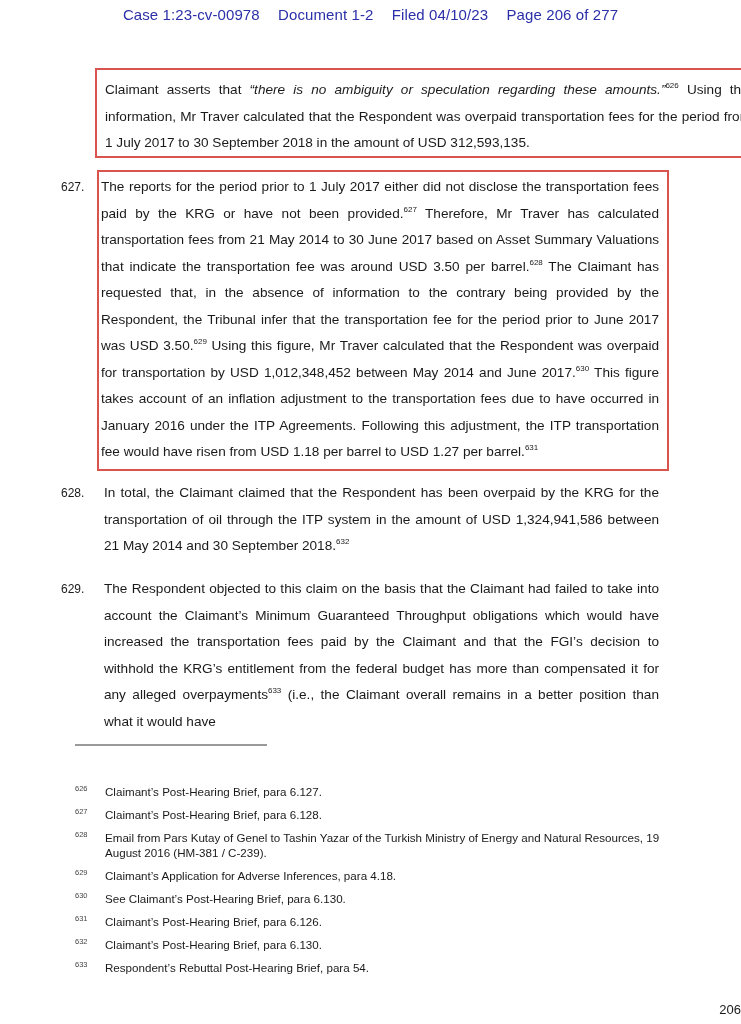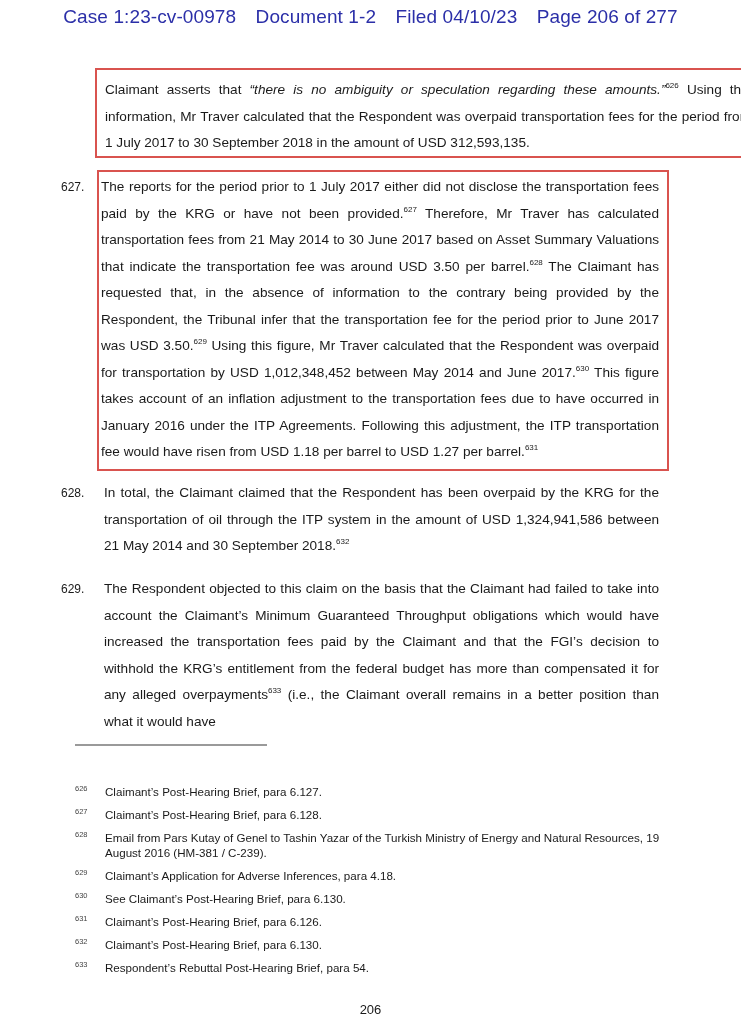--- a/index.html
+++ b/index.html
@@ -1,33 +1,33 @@
 <!DOCTYPE html>
 <html><head>
 <meta charset="utf-8">
 <style>
   html, body { margin: 0; padding: 0; background: #ffffff; }
   body { width: 741px; height: 1024px; position: relative; overflow: hidden;
          font-family: "Liberation Sans", sans-serif; color: #1a1a1a; }
   .header { position: absolute; top: 6px; left: 0; width: 741px; text-align: center;
-            color: #2b2fa8; font-size: 19px; letter-spacing: 0.1px; }
+            color: #2b2fa8; font-size: 15px; letter-spacing: 0.1px; }
   .header span { margin: 0 7px; }
   .para-text { font-size: 13.6px; line-height: 26.5px; text-align: justify; }
   .box { position: absolute; border: 2.5px solid #d9534f; box-sizing: border-box; }
   .box1 { left: 95px; top: 68px; width: 666px; height: 90px; padding: 7px 8px 11px 8px; }
   .box2 { left: 97px; top: 170px; width: 572px; height: 301px; padding: 2px 8px 0 2px; }
   .pnum { position: absolute; font-size: 12px; line-height: 26.5px; }
   .para { position: absolute; }
   sup { font-size: 8px; vertical-align: 0; position: relative; top: -6px; line-height: 0; }
   em { font-style: italic; }
   .fn-rule { position: absolute; left: 75px; top: 744px; width: 192px; height: 1.5px; background: #9a9a9a; }
   .fn { position: absolute; left: 75px; width: 600px; font-size: 11.6px; line-height: 15px; }
   .fn .fnum { position: absolute; left: 0; top: -3px; font-size: 7.5px; color: #444; }
   .fn .ftext { margin-left: 30px; display: block; }
-  .pagenum { position: absolute; top: 1002px; left: 0; width: 741px; text-align: center; font-size: 13px; }
+  .pagenum { position: absolute; top: 1002px; left: 0; width: 741px; text-align: right; font-size: 13px; }
 </style>
 </head>
 <body>
 
 <div class="header">
   <span>Case 1:23-cv-00978</span>
   <span>Document 1-2</span>
   <span>Filed 04/10/23</span>
   <span>Page 206 of 277</span>
 </div>

